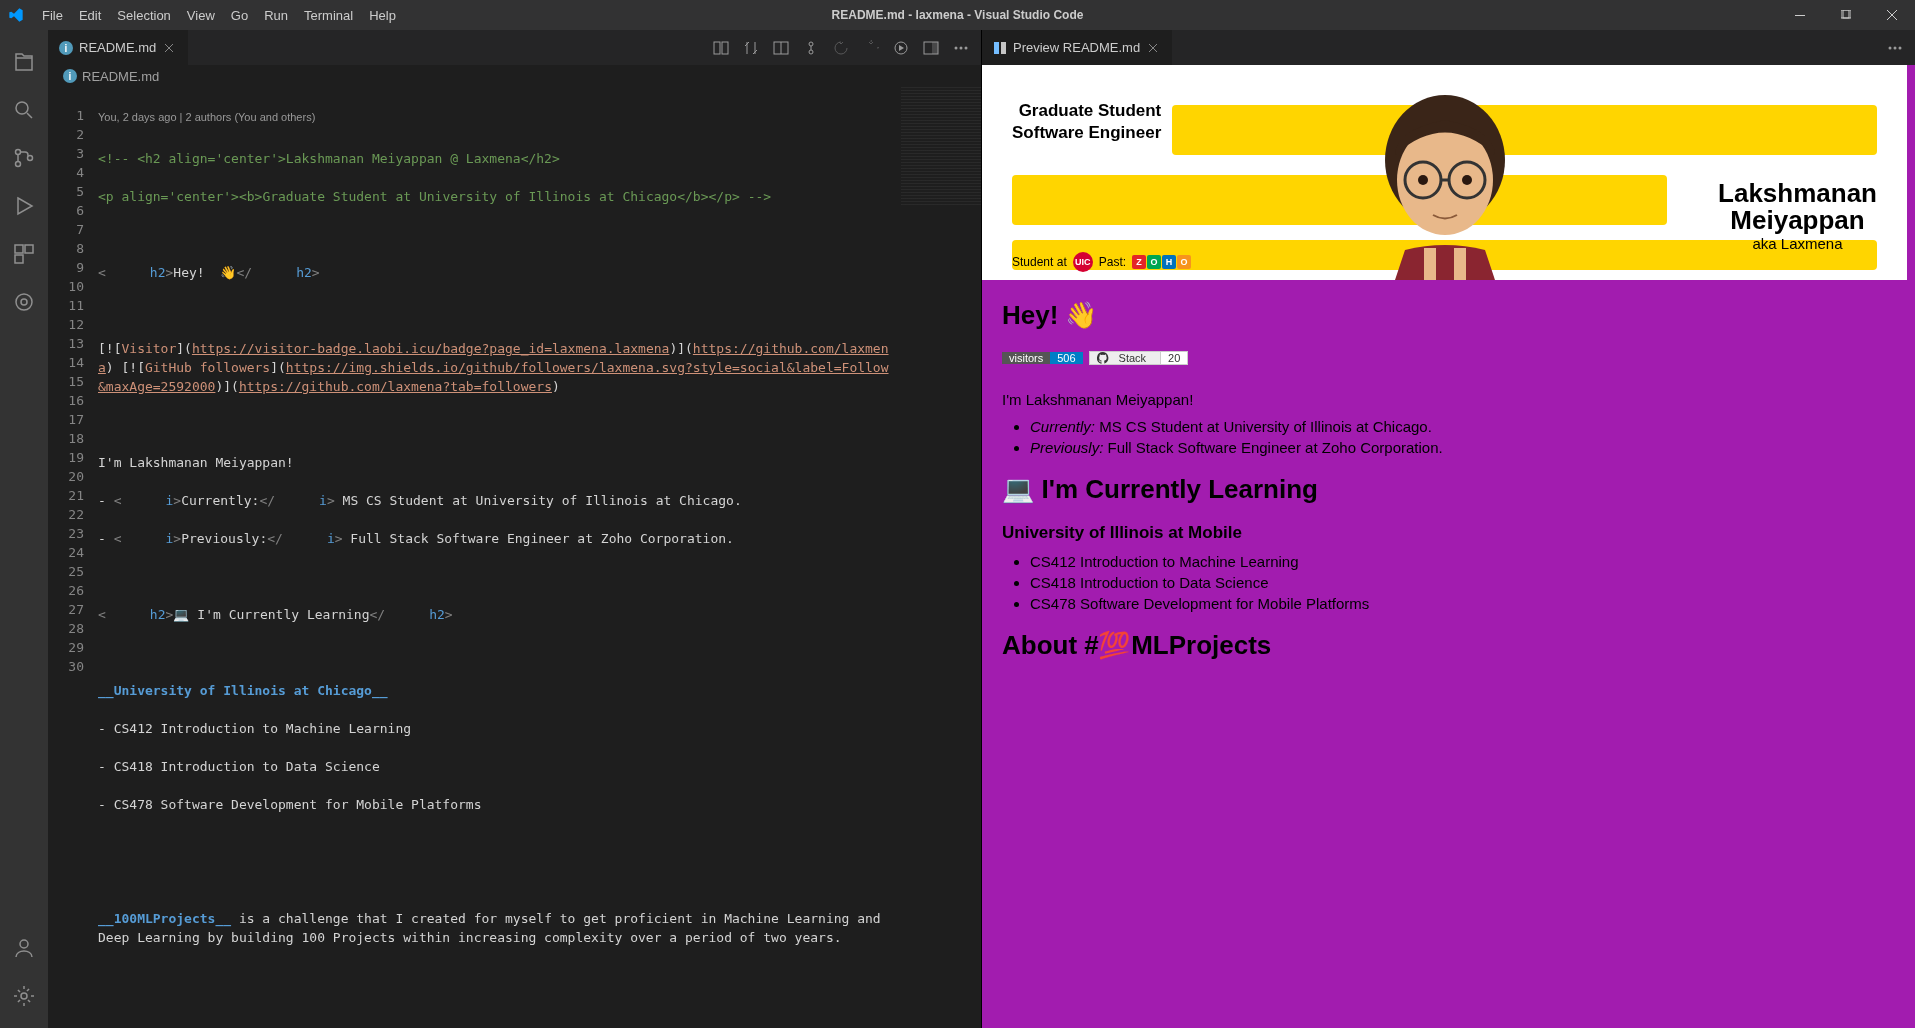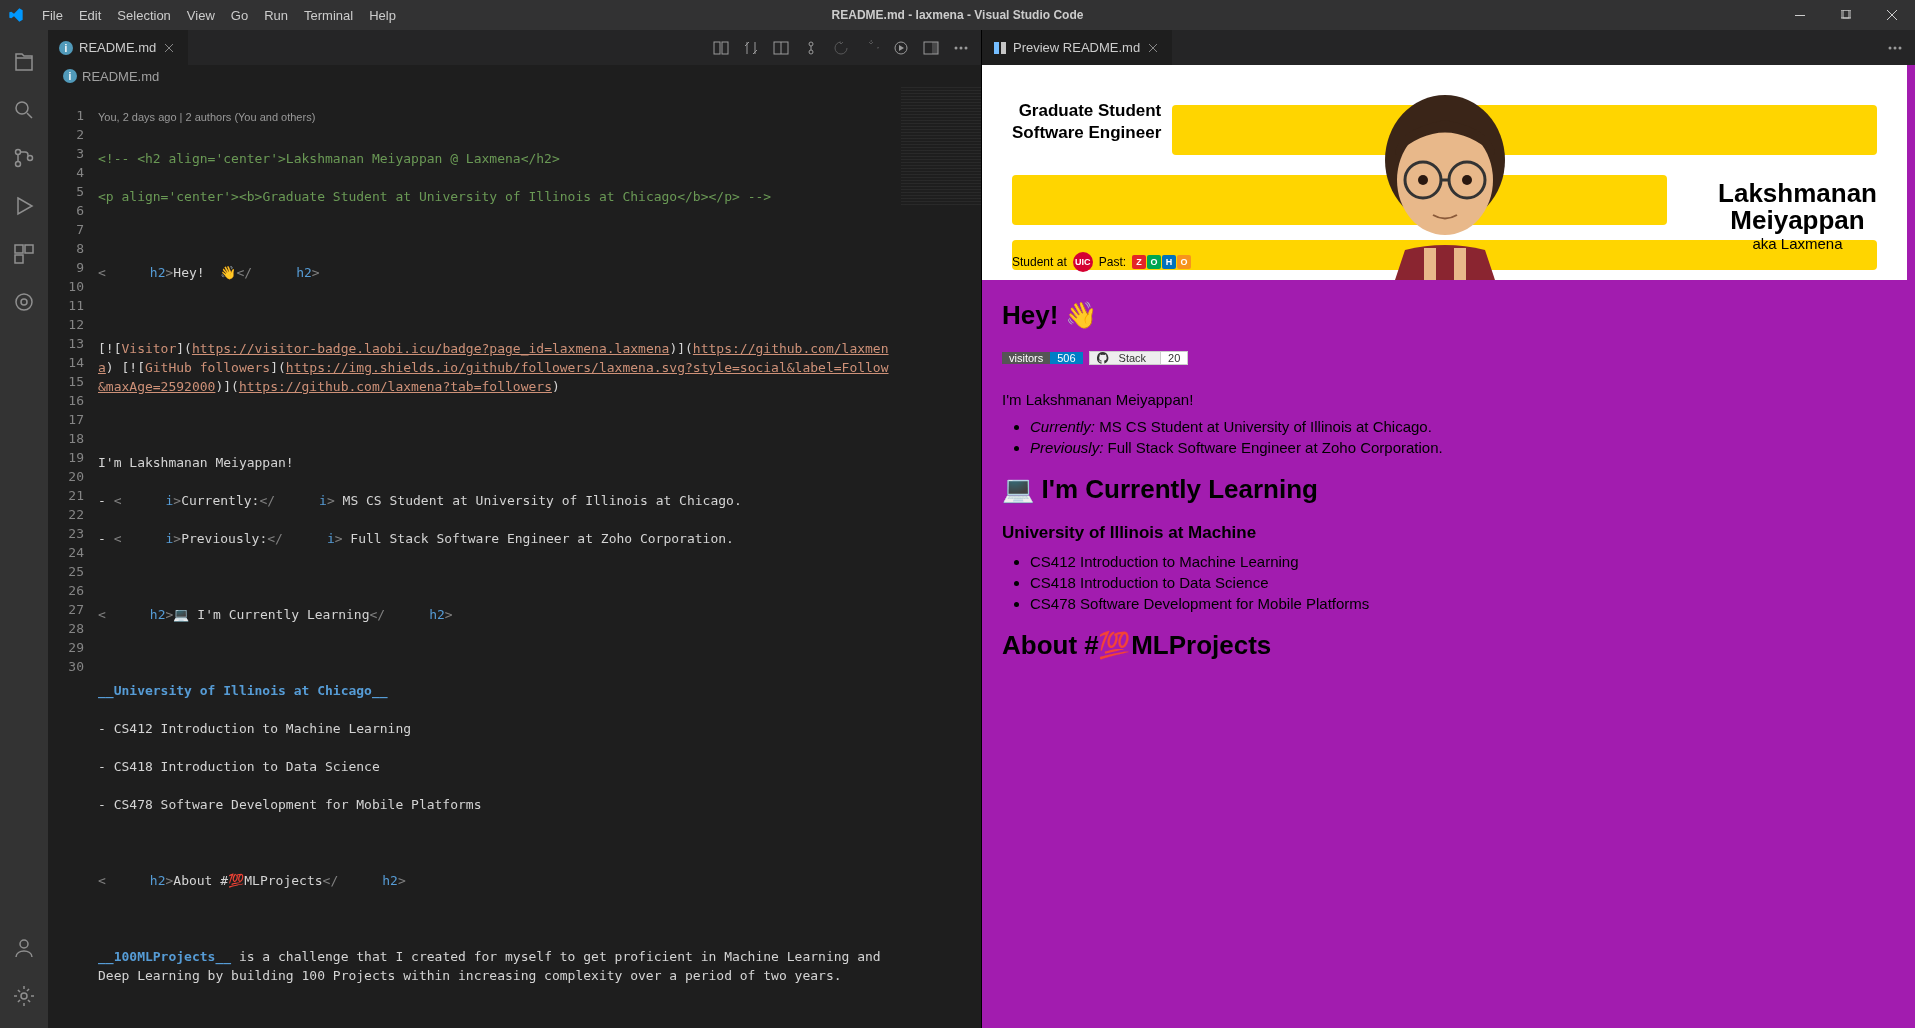--- a/index.html
+++ b/index.html
@@ -478,21 +478,20 @@
 <span class="line"><span class="txt">- </span><span class="tag">&lt;</span><span class="tagname">i</span><span class="tag">&gt;</span><span class="txt">Currently:</span><span class="tag">&lt;/</span><span class="tagname">i</span><span class="tag">&gt;</span><span class="txt"> MS CS Student at University of Illinois at Chicago.</span></span>
 <span class="line"><span class="txt">- </span><span class="tag">&lt;</span><span class="tagname">i</span><span class="tag">&gt;</span><span class="txt">Previously:</span><span class="tag">&lt;/</span><span class="tagname">i</span><span class="tag">&gt;</span><span class="txt"> Full Stack Software Engineer at Zoho Corporation.</span></span>
 <span class="line"> </span>
 <span class="line"><span class="tag">&lt;</span><span class="tagname">h2</span><span class="tag">&gt;</span><span class="txt">💻 I'm Currently Learning</span><span class="tag">&lt;/</span><span class="tagname">h2</span><span class="tag">&gt;</span></span>
 <span class="line"> </span>
 <span class="line bold">__University of Illinois at Chicago__</span>
 <span class="line txt">- CS412 Introduction to Machine Learning</span>
 <span class="line txt">- CS418 Introduction to Data Science</span>
 <span class="line txt">- CS478 Software Development for Mobile Platforms</span>
 <span class="line"> </span>
-<span class="line"><span class="tag">&lt;</span><span class="tagname">h2</span><span class="tag">&gt;</span><span class="txt">About #💯MLProjects</span><span class="tag">&lt;/</span><span class="tagname">h2</span><span class="tag">&gt;</span></span>
 <span class="line"> </span>
 <span class="line"><span class="bold">__100MLProjects__</span><span class="txt"> is a challenge that I created for myself to get proficient in Machine Learning and Deep Learning by building 100 Projects within increasing complexity over a period of two years.</span></span>
 
 
 
 
 
 
 
 
@@ -578,21 +577,21 @@
               </span>
               <span class="badge-gh-r">20</span>
           </div>
         </div>
         <p>I'm Lakshmanan Meiyappan!</p>
         <ul>
           <li><em>Currently:</em><span> MS CS Student at University of Illinois at Chicago.</span></li>
           <li><em>Previously:</em><span> Full Stack Software Engineer at Zoho Corporation.</span></li>
         </ul>
         <h2>💻 I'm Currently Learning</h2>
-        <h3>University of Illinois at Machine</h3>
+        <h3>University of Illinois at Mobile</h3>
         <ul>
           <li>CS412 Introduction to Machine Learning</li>
           <li>CS418 Introduction to Data Science</li>
           <li>CS478 Software Development for Mobile Platforms</li>
         </ul>
         <h2>About #💯MLProjects</h2>
       </div>
     </div>
   </div>
 </div>

